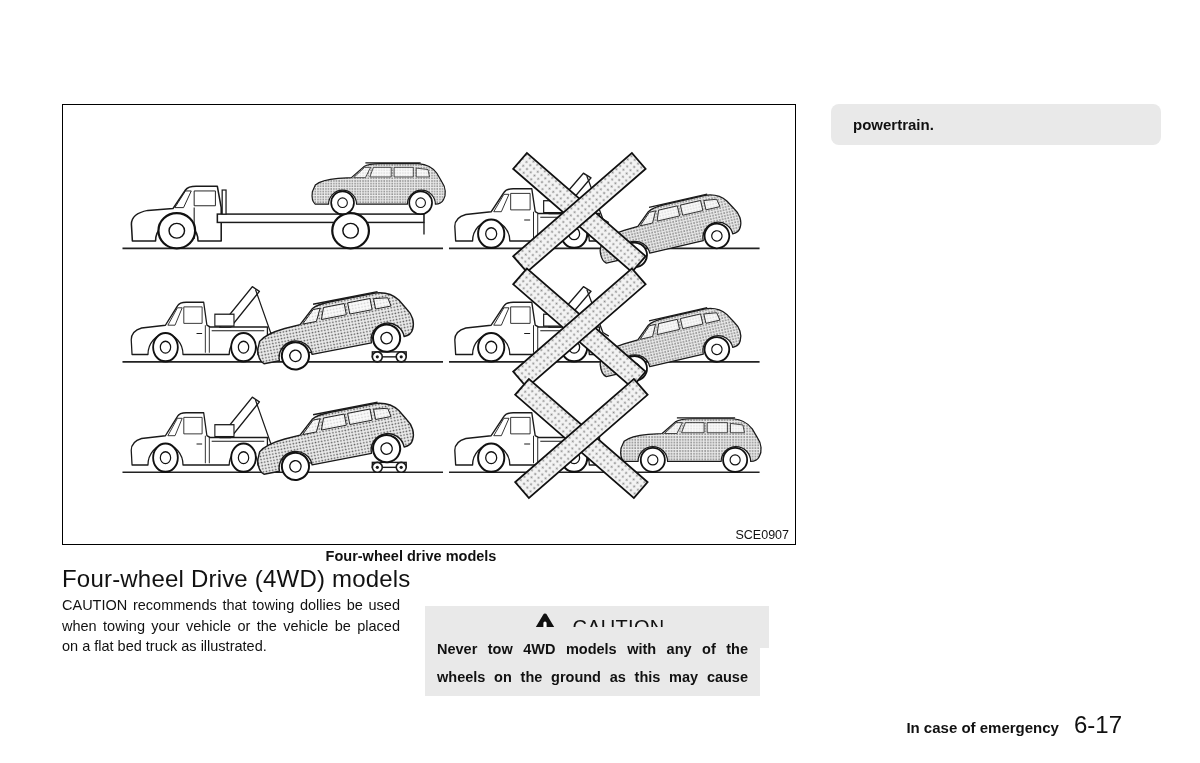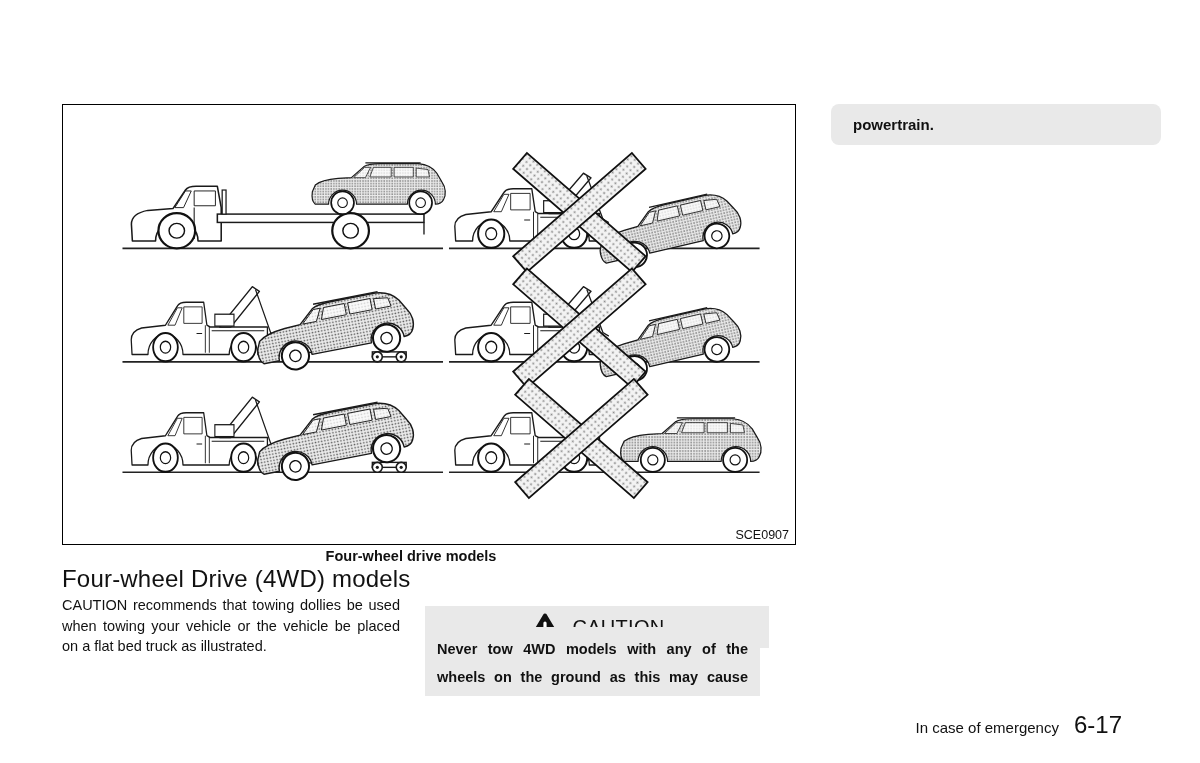--- a/index.html
+++ b/index.html
@@ -40,21 +40,21 @@
   }
   .caution-body{
     position:absolute;left:425px;top:627px;width:335px;height:69px;
     background:#e9e9e9;box-sizing:border-box;padding:8px 12px 0 12px;
     font-weight:bold;font-size:14.5px;line-height:28px;text-align:justify;
     overflow:hidden;
   }
   .page-footer{
     position:absolute;top:711px;right:78px;display:flex;align-items:baseline;gap:15px;
   }
-  .footer-chapter{font-weight:normal;font-size:15px;}
+  .footer-chapter{font-weight:bold;font-size:15px;}
   .footer-page{font-size:24px;}
   svg{display:block;}
 </style>
 </head>
 <body>
 
 <div class="figure-box">
   <svg viewBox="0 0 698 441" width="696" height="439">
     <defs>
       <pattern id="stip" width="3.6" height="3.6" patternUnits="userSpaceOnUse">

